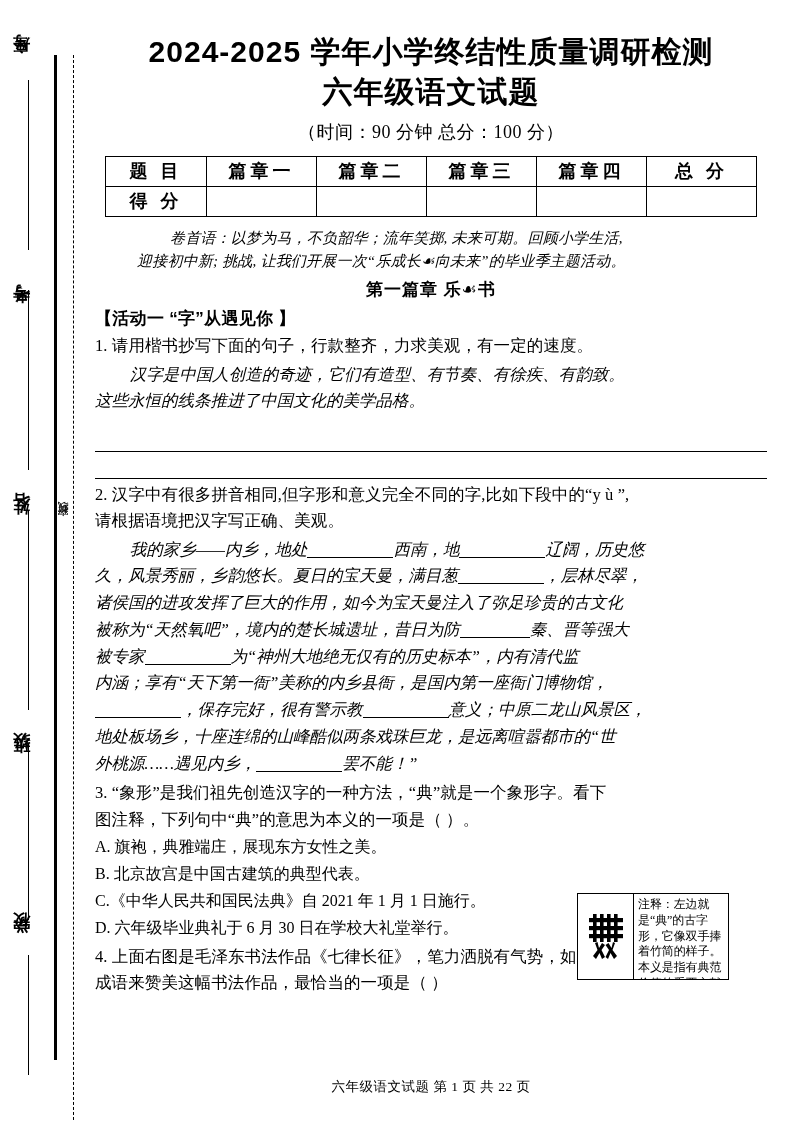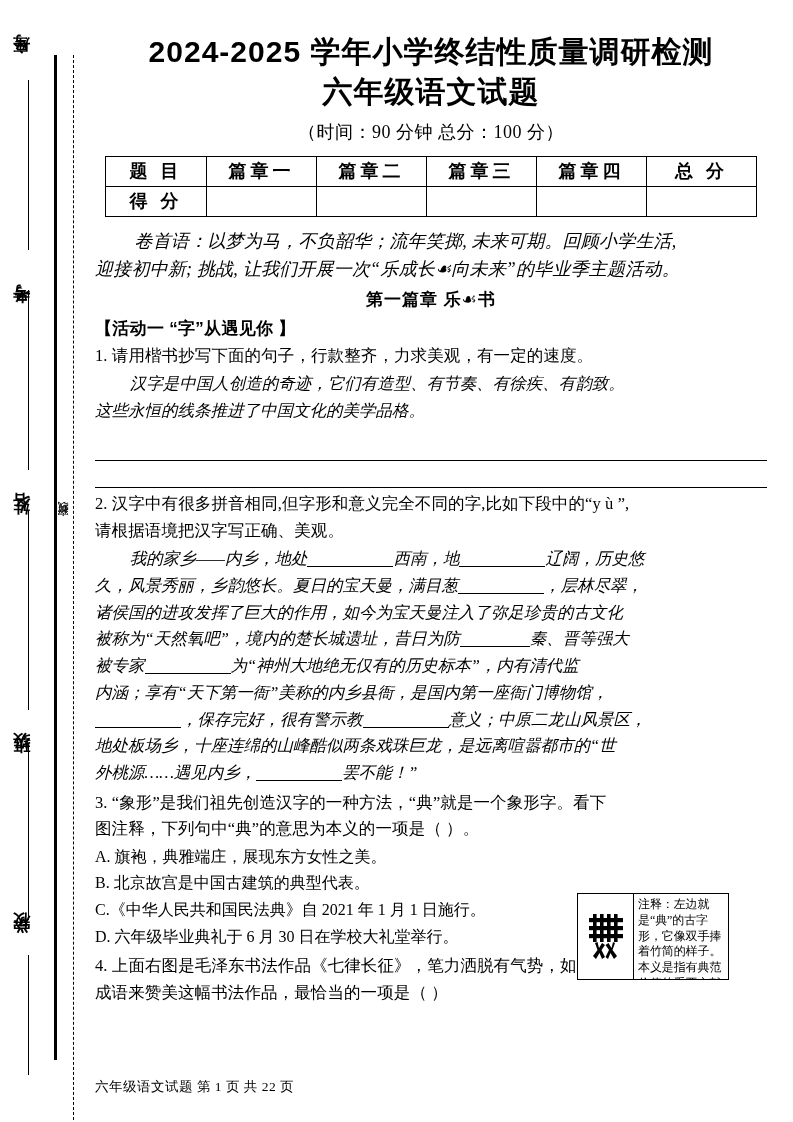--- a/index.html
+++ b/index.html
@@ -112,25 +112,26 @@
     padding: 0 2px;
   }
   table.score-table td.head-col { width: 96px; }
 
   
   .kai {
     font-family: "Liberation Serif", "DejaVu Serif", serif;
     font-style: italic;
   }
   .preface {
-    font-size: 18px;
+    font-size: 15px;
     line-height: 1.58;
     text-align: justify;
     margin-top: 10px;
     letter-spacing: 0.2px;
+    margin-left: 42px;
   }
   .preface .ind { padding-left: 2.2em; }
 
   .chapter-title {
     text-align: center;
     font-weight: bold;
     font-size: 17px;
     font-family: "Liberation Sans", "DejaVu Sans", sans-serif;
     margin-top: 4px;
     letter-spacing: 1px;
@@ -211,21 +212,21 @@
     overflow: hidden;
     letter-spacing: -0.1px;
   }
 
   
   #footer {
     position: absolute;
     left: 95px;
     top: 1078px;
     width: 672px;
-    text-align: left;
+    text-align: center;
     font-size: 13.5px;
     letter-spacing: 0.5px;
   }
 </style>
 </head>
 <body>
 
 <div id="seal-margin">
   <div class="margin-rule-thin" style="top:80px;height:170px;"></div>
   <div class="margin-rule-thin" style="top:290px;height:180px;"></div>

